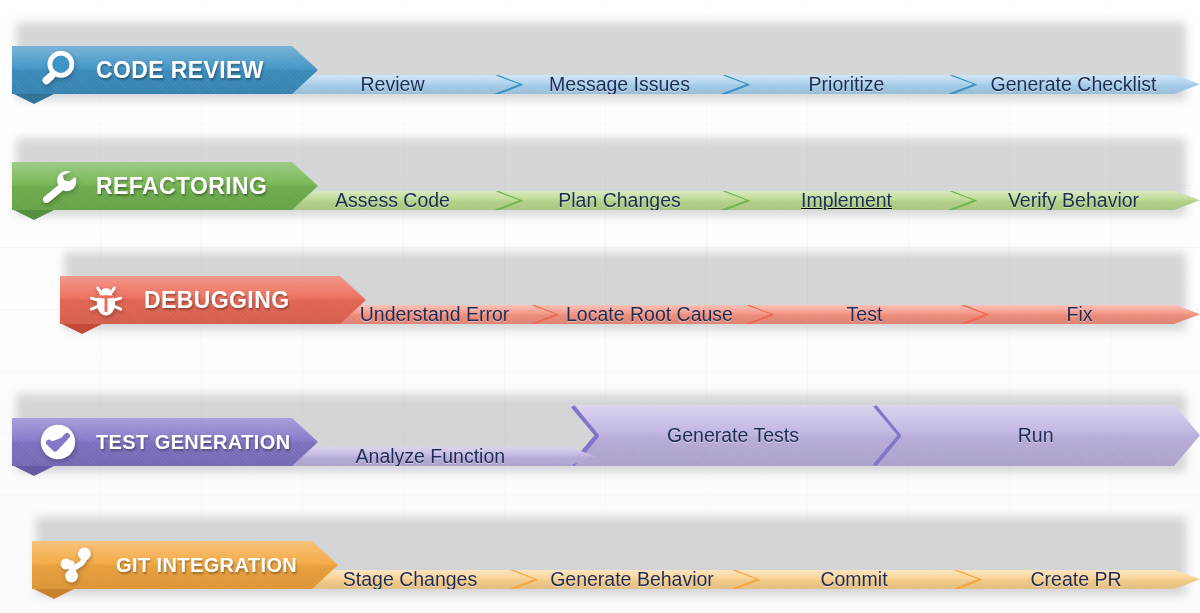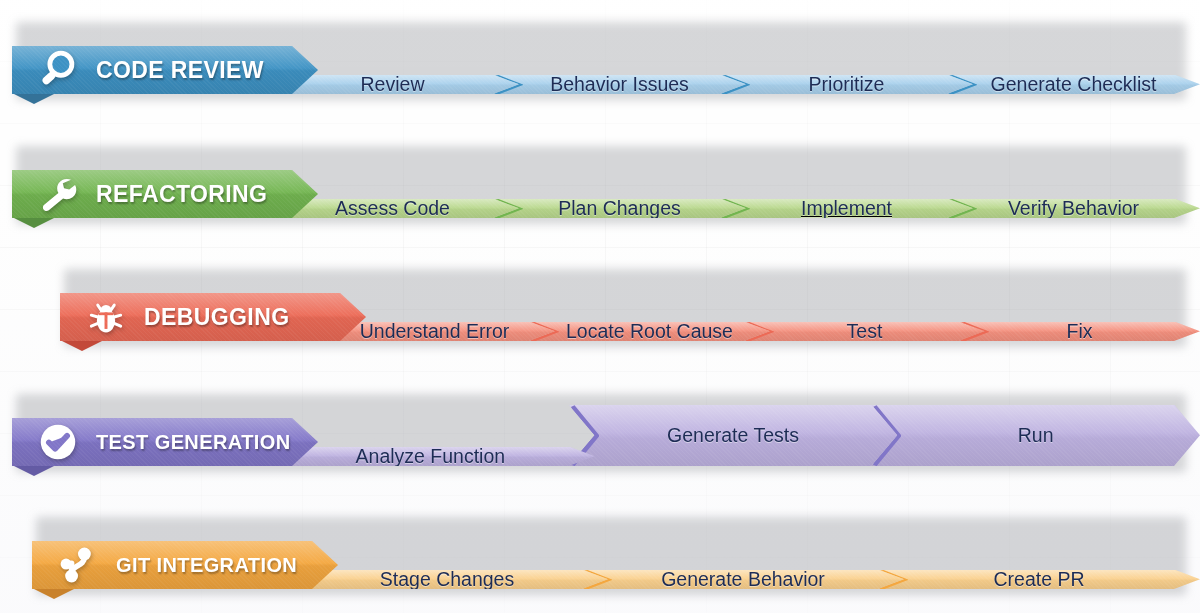--- a/index.html
+++ b/index.html
@@ -34,22 +34,22 @@
   }
 
   
   .row {
     position: absolute;
     left: 12px;
     right: 0px;
     height: 78px;
   }
   .row-0 { top: 16px; }
-  .row-1 { top: 140px; }
-  .row-2 { top: 263px; margin-left: 48px; }
+  .row-1 { top: 132px; }
+  .row-2 { top: 246px; margin-left: 48px; }
   .row-3 { top: 388px; }
   .row-4 { top: 511px; padding-left: 20px; }
 
   .bar {
     position: relative;
     width: 100%;
     height: 78px;
     display: flex;
     align-items: flex-end;
   }
@@ -211,21 +211,21 @@
             </svg>
           </span>
         <span class="step-label">Review</span>
       </div>
       <div class="step" style="background-color: rgb(168, 208, 236); z-index: 3;">
         <span class="notch">
             <svg viewBox="0 0 34 78" preserveAspectRatio="none">
               <polyline points="7,2 31,39 7,76" fill="#3d92c4" stroke="#3d92c4" stroke-width="6"></polyline>
             </svg>
           </span>
-        <span class="step-label">Behavior Issues</span>
+        <span class="step-label">Message Issues</span>
       </div>
       <div class="step" style="background-color: rgb(168, 208, 236); z-index: 2;">
         <span class="notch">
             <svg viewBox="0 0 34 78" preserveAspectRatio="none">
               <polyline points="7,2 31,39 7,76" fill="#3d92c4" stroke="#3d92c4" stroke-width="6"></polyline>
             </svg>
           </span>
         <span class="step-label">Prioritize</span>
       </div>
       <div class="step last" style="background-color: rgb(168, 208, 236); z-index: 1;">
@@ -427,20 +427,28 @@
         <span class="step-label">Stage Changes</span>
       </div>
       <div class="step" style="background-color: rgb(250, 208, 141); z-index: 3;">
         <span class="notch">
             <svg viewBox="0 0 34 78" preserveAspectRatio="none">
               <polyline points="7,2 31,39 7,76" fill="#f4a73f" stroke="#f4a73f" stroke-width="6"></polyline>
             </svg>
           </span>
         <span class="step-label">Generate Behavior</span>
       </div>
+      <div class="step" style="background-color: rgb(250, 208, 141); z-index: 2;">
+        <span class="notch">
+            <svg viewBox="0 0 34 78" preserveAspectRatio="none">
+              <polyline points="7,2 31,39 7,76" fill="#f4a73f" stroke="#f4a73f" stroke-width="6"></polyline>
+            </svg>
+          </span>
+        <span class="step-label">Commit</span>
+      </div>
       <div class="step last" style="background-color: rgb(250, 208, 141); z-index: 1;">
         <span class="notch">
             <svg viewBox="0 0 34 78" preserveAspectRatio="none">
               <polyline points="7,2 31,39 7,76" fill="#f4a73f" stroke="#f4a73f" stroke-width="6"></polyline>
             </svg>
           </span>
         <span class="step-label">Create PR</span>
       </div>
     </div>
   </div>

